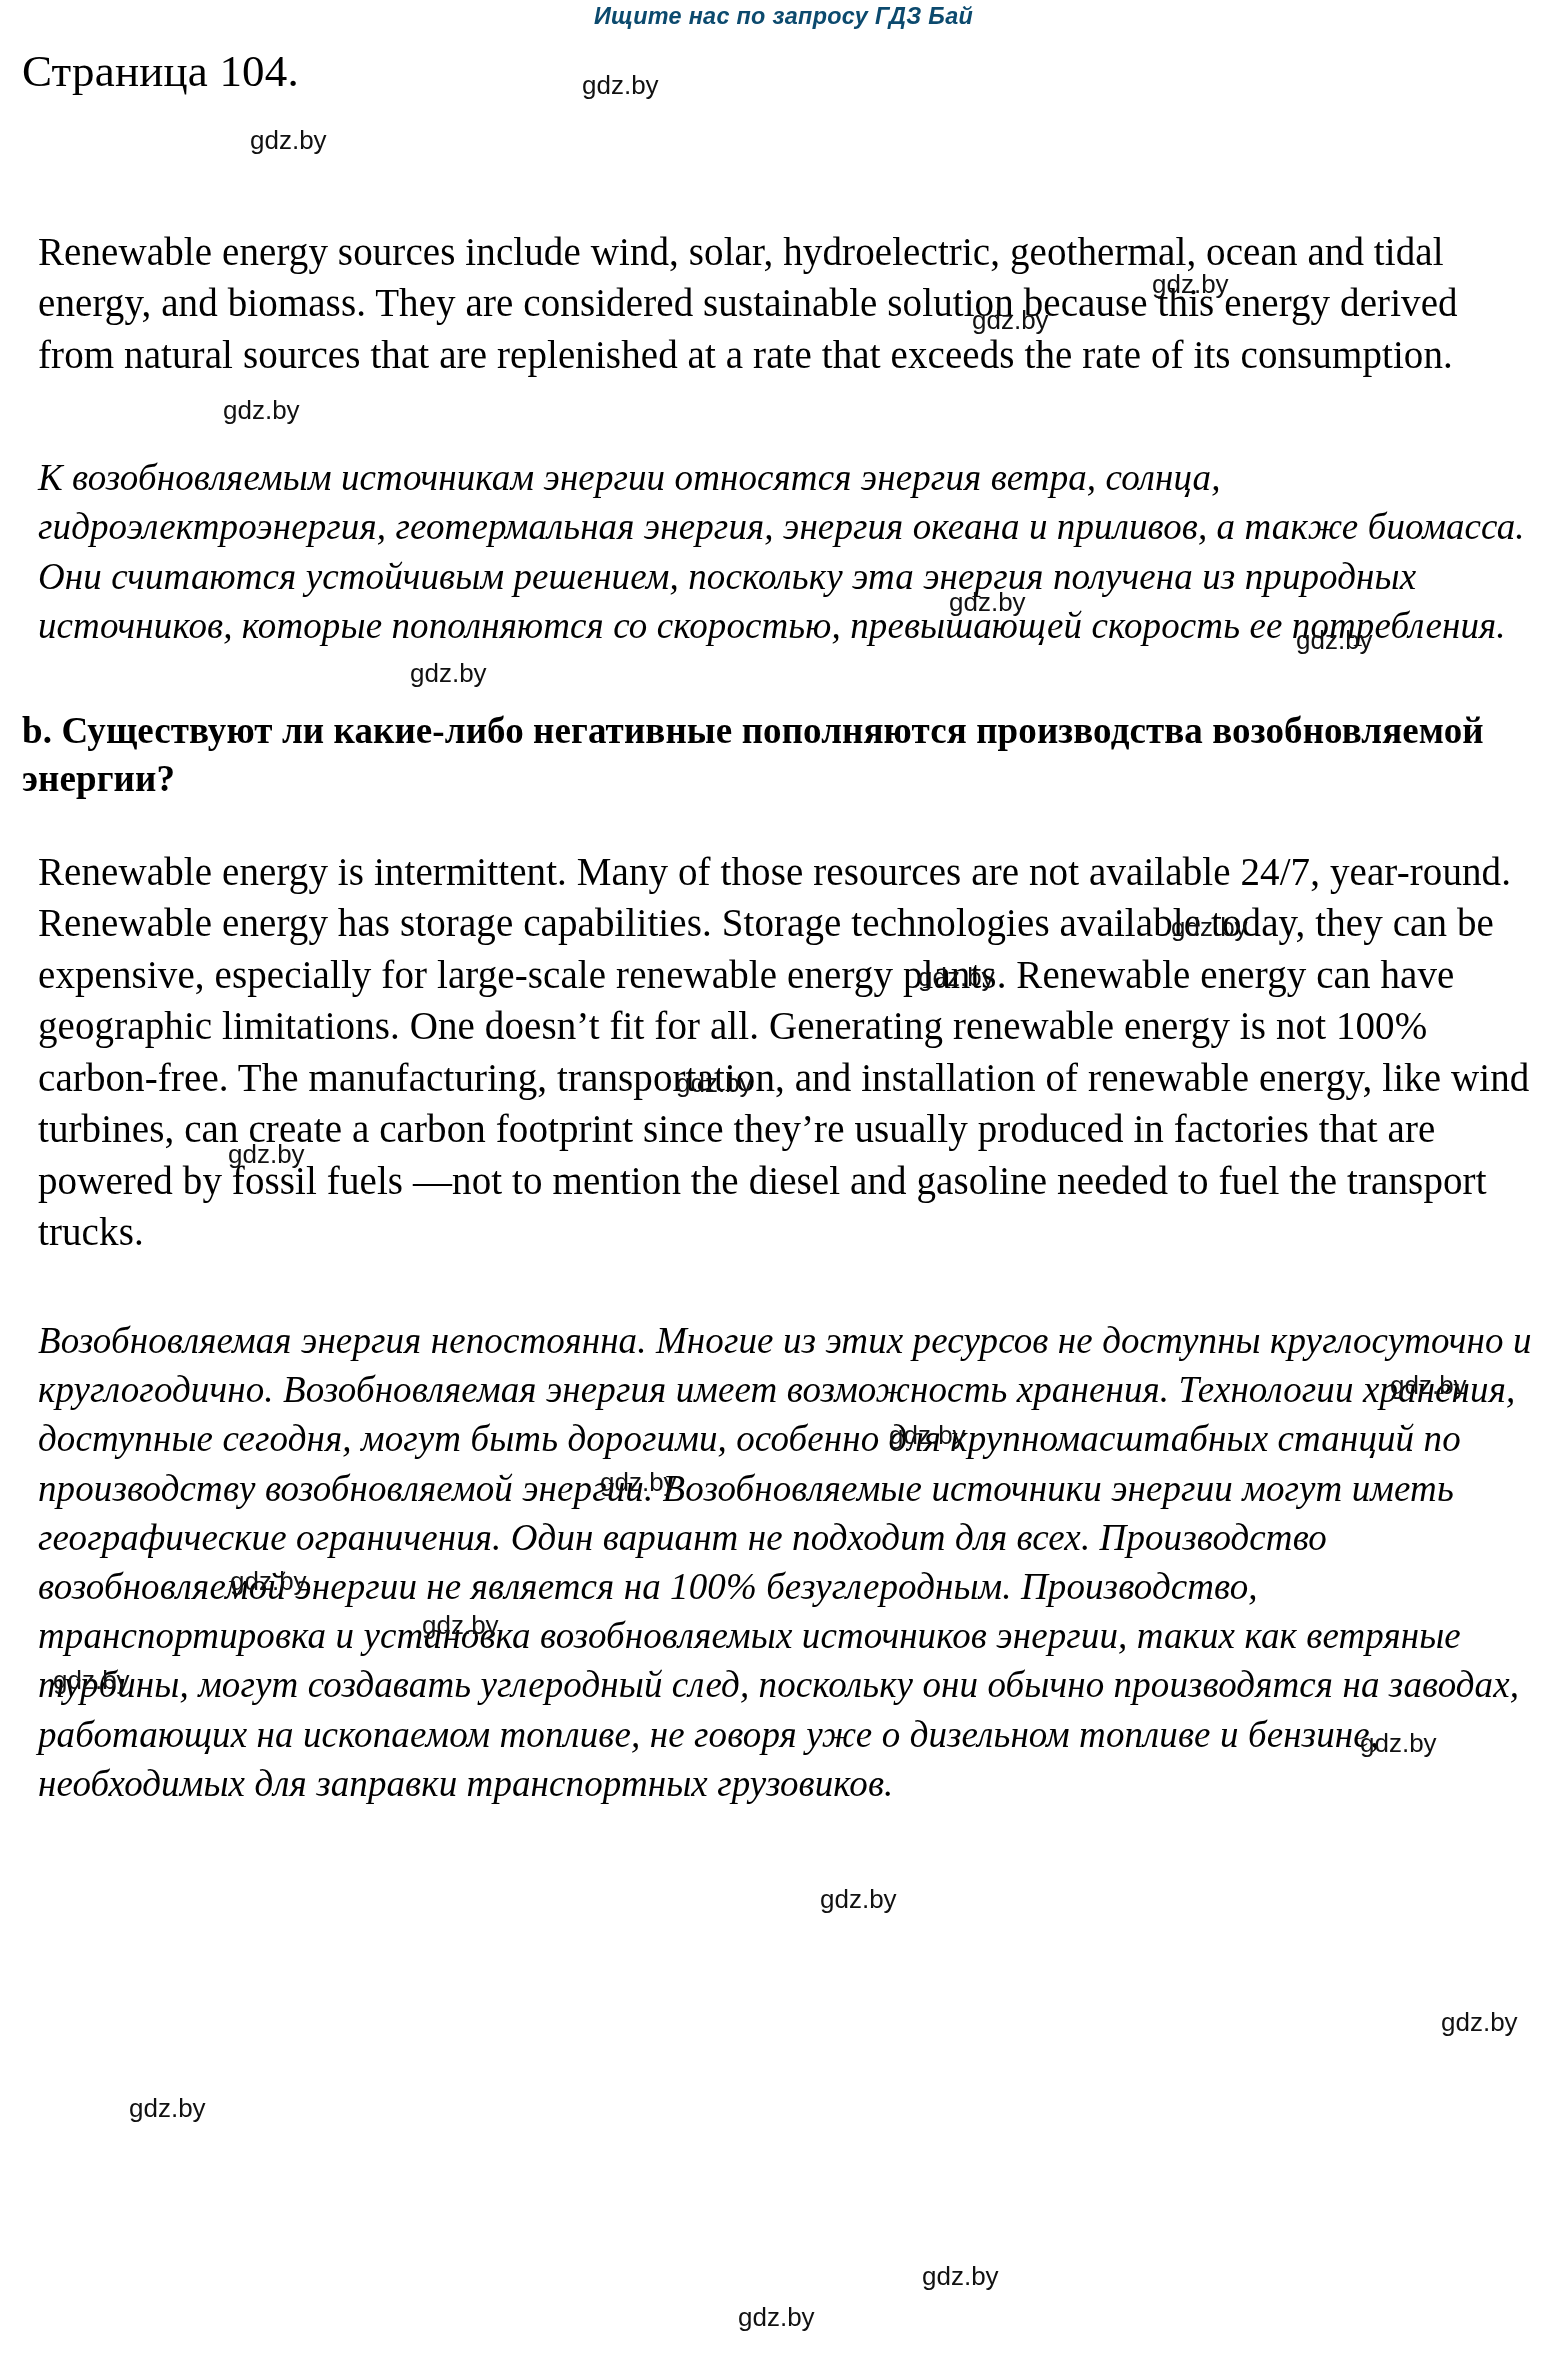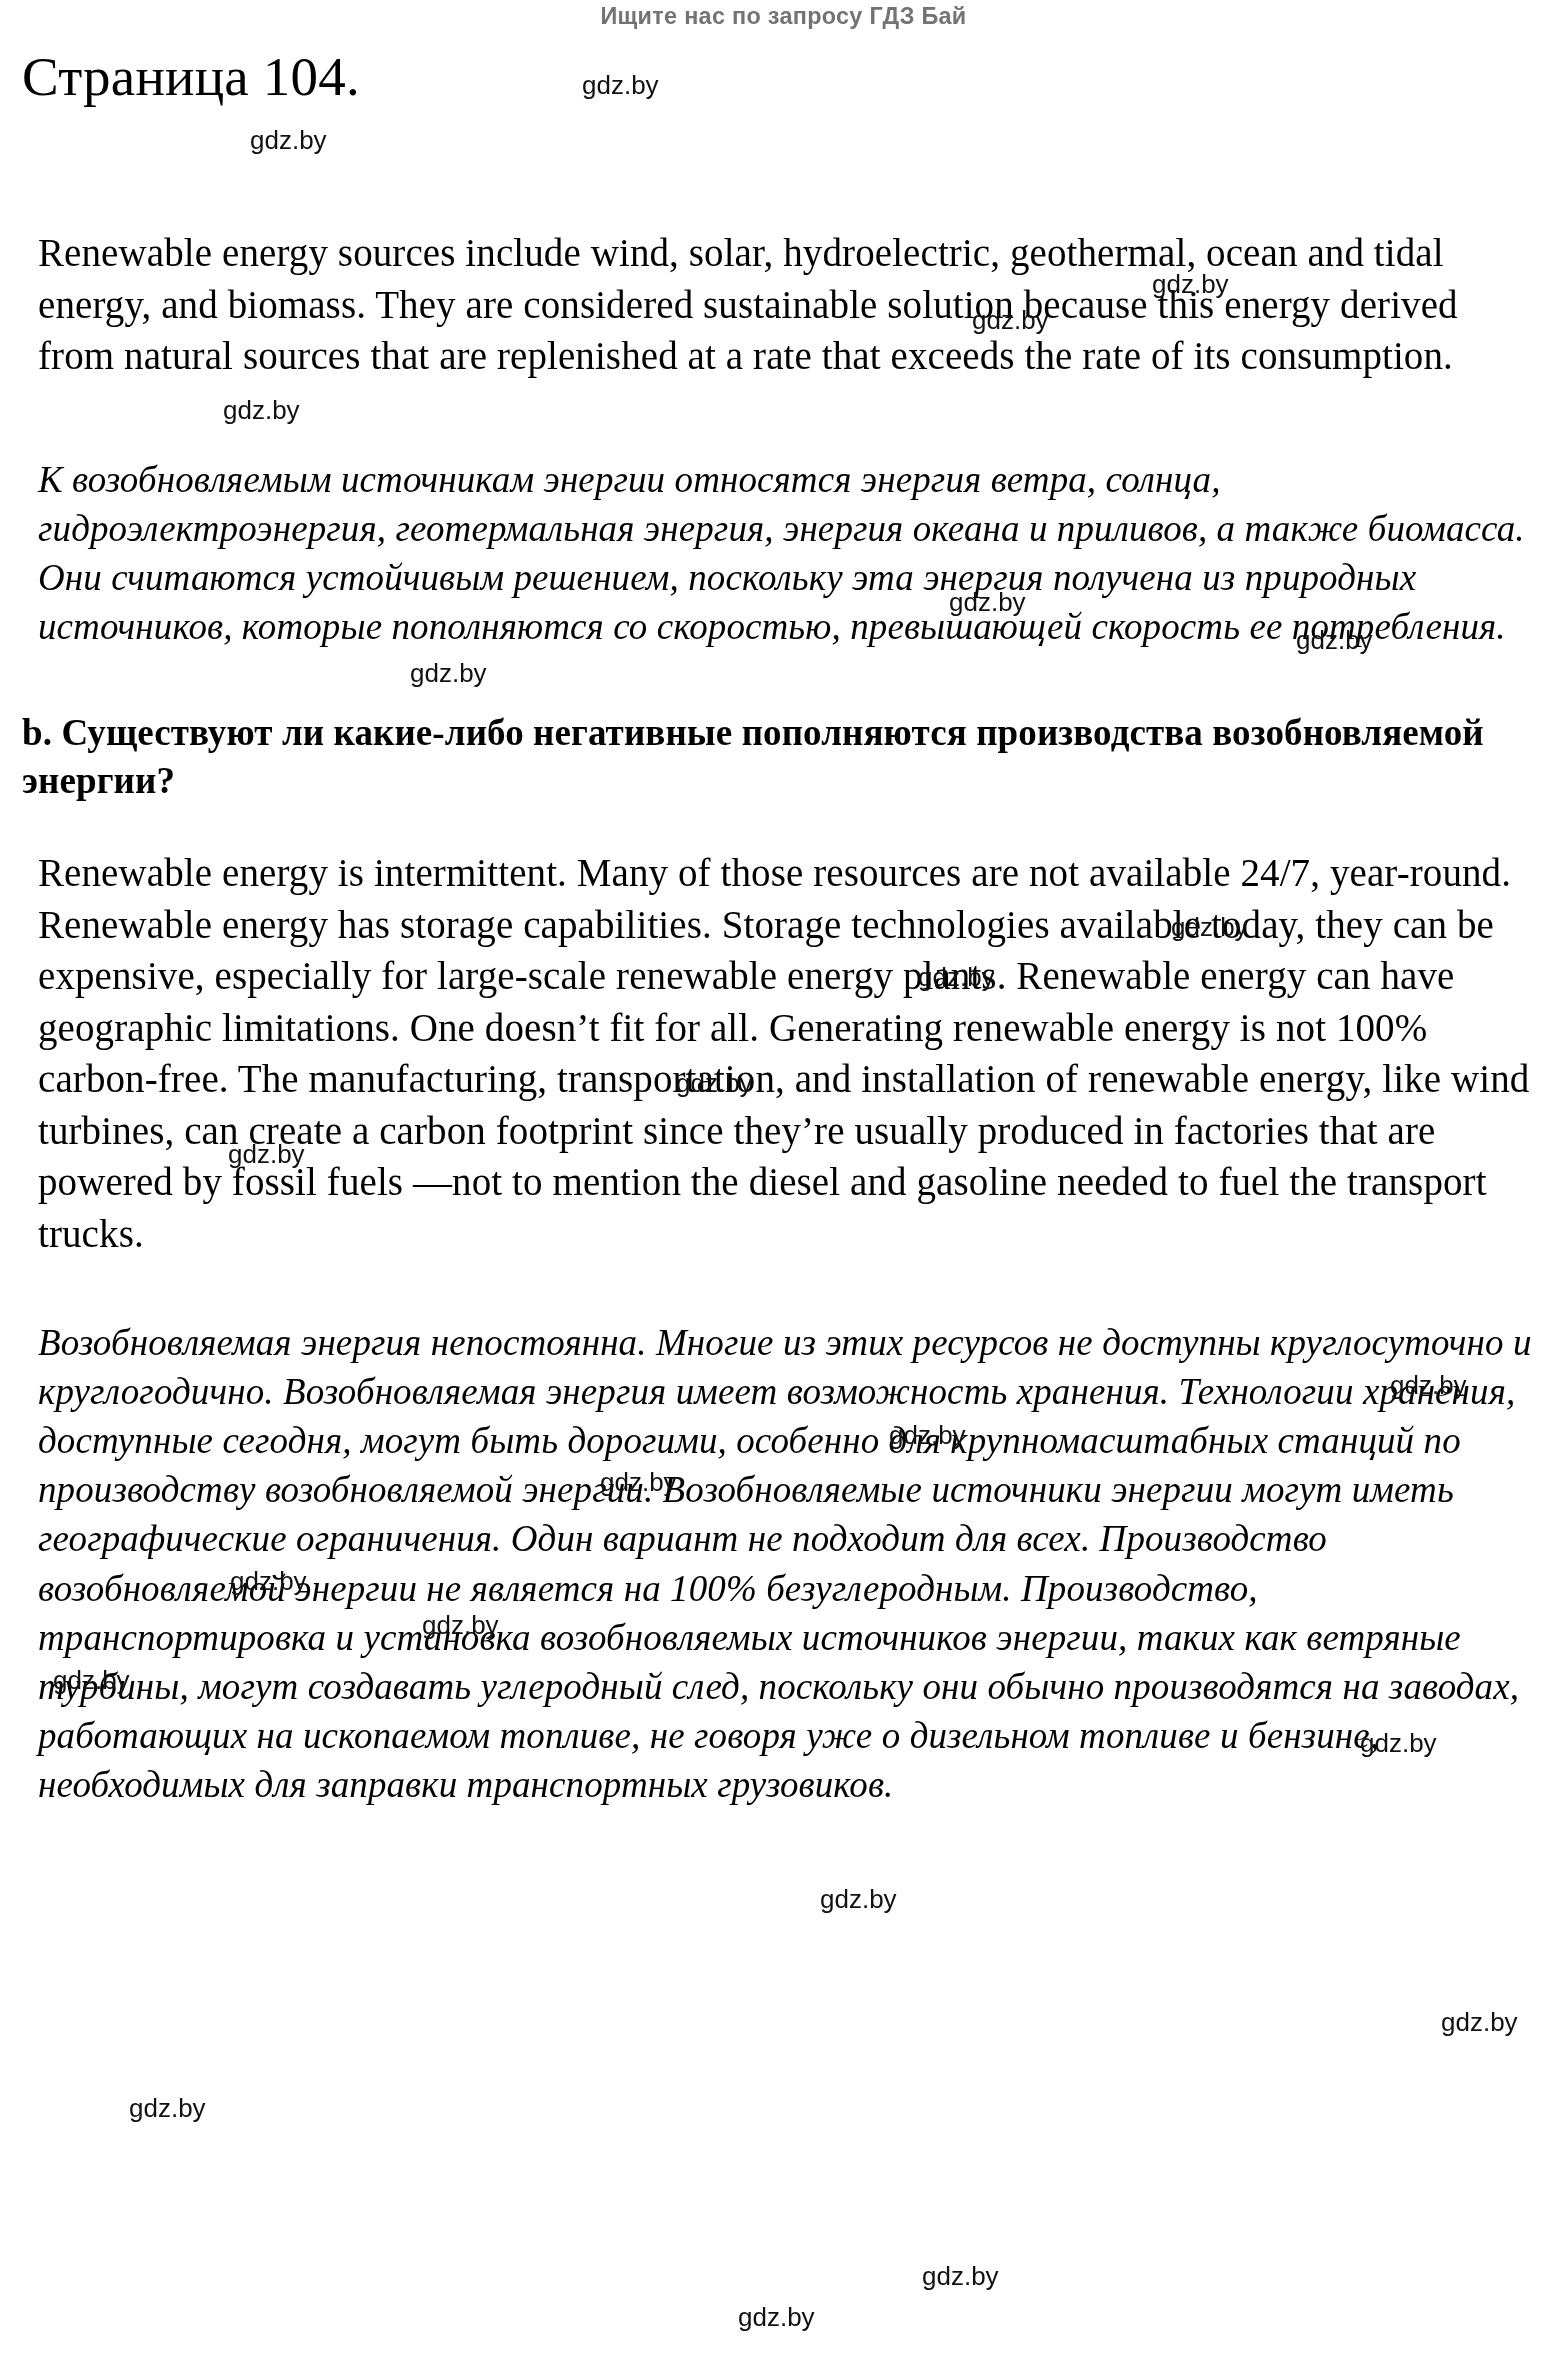--- a/index.html
+++ b/index.html
@@ -41,24 +41,24 @@
 
   
   .content {
     position: absolute;
     left: 22px;
     top: 48px;
     width: 1531px;
   }
 
   .page-title {
-    font-size: 55px;
+    font-size: 45px;
     font-weight: 400;
     line-height: 1.06;
-    margin: 0 0 30px 0;
+    margin: 0 0 39px 0;
     letter-spacing: 0.2px;
   }
 
   .task-heading {
     font-size: 37px;
     font-weight: 700;
     line-height: 1.30;
     margin: 0;
     letter-spacing: 0.1px;
   }
@@ -109,21 +109,21 @@
     color: #6a0dad;
     white-space: nowrap;
     letter-spacing: 0.5px;
   }
 </style>
 </head>
 <body>
 
 <div class="page">
 
-  <div class="promo-banner" style="color: #737373;">Ищите нас по запросу ГДЗ Бай</div>
+  <div class="promo-banner" style="color: #0c4a6e; font-style: italic;">Ищите нас по запросу ГДЗ Бай</div>
 
   <div class="content">
 
     <h1 class="page-title">Страница 104.</h1>
 
 
     <div class="gap-lg"></div>
 
     <p class="answer-en">Renewable energy sources include wind, solar, hydroelectric, geothermal, ocean and tidal energy, and biomass. They are considered sustainable solution because this energy derived from natural sources that are replenished at a rate that exceeds the rate of its consumption.</p>
 

